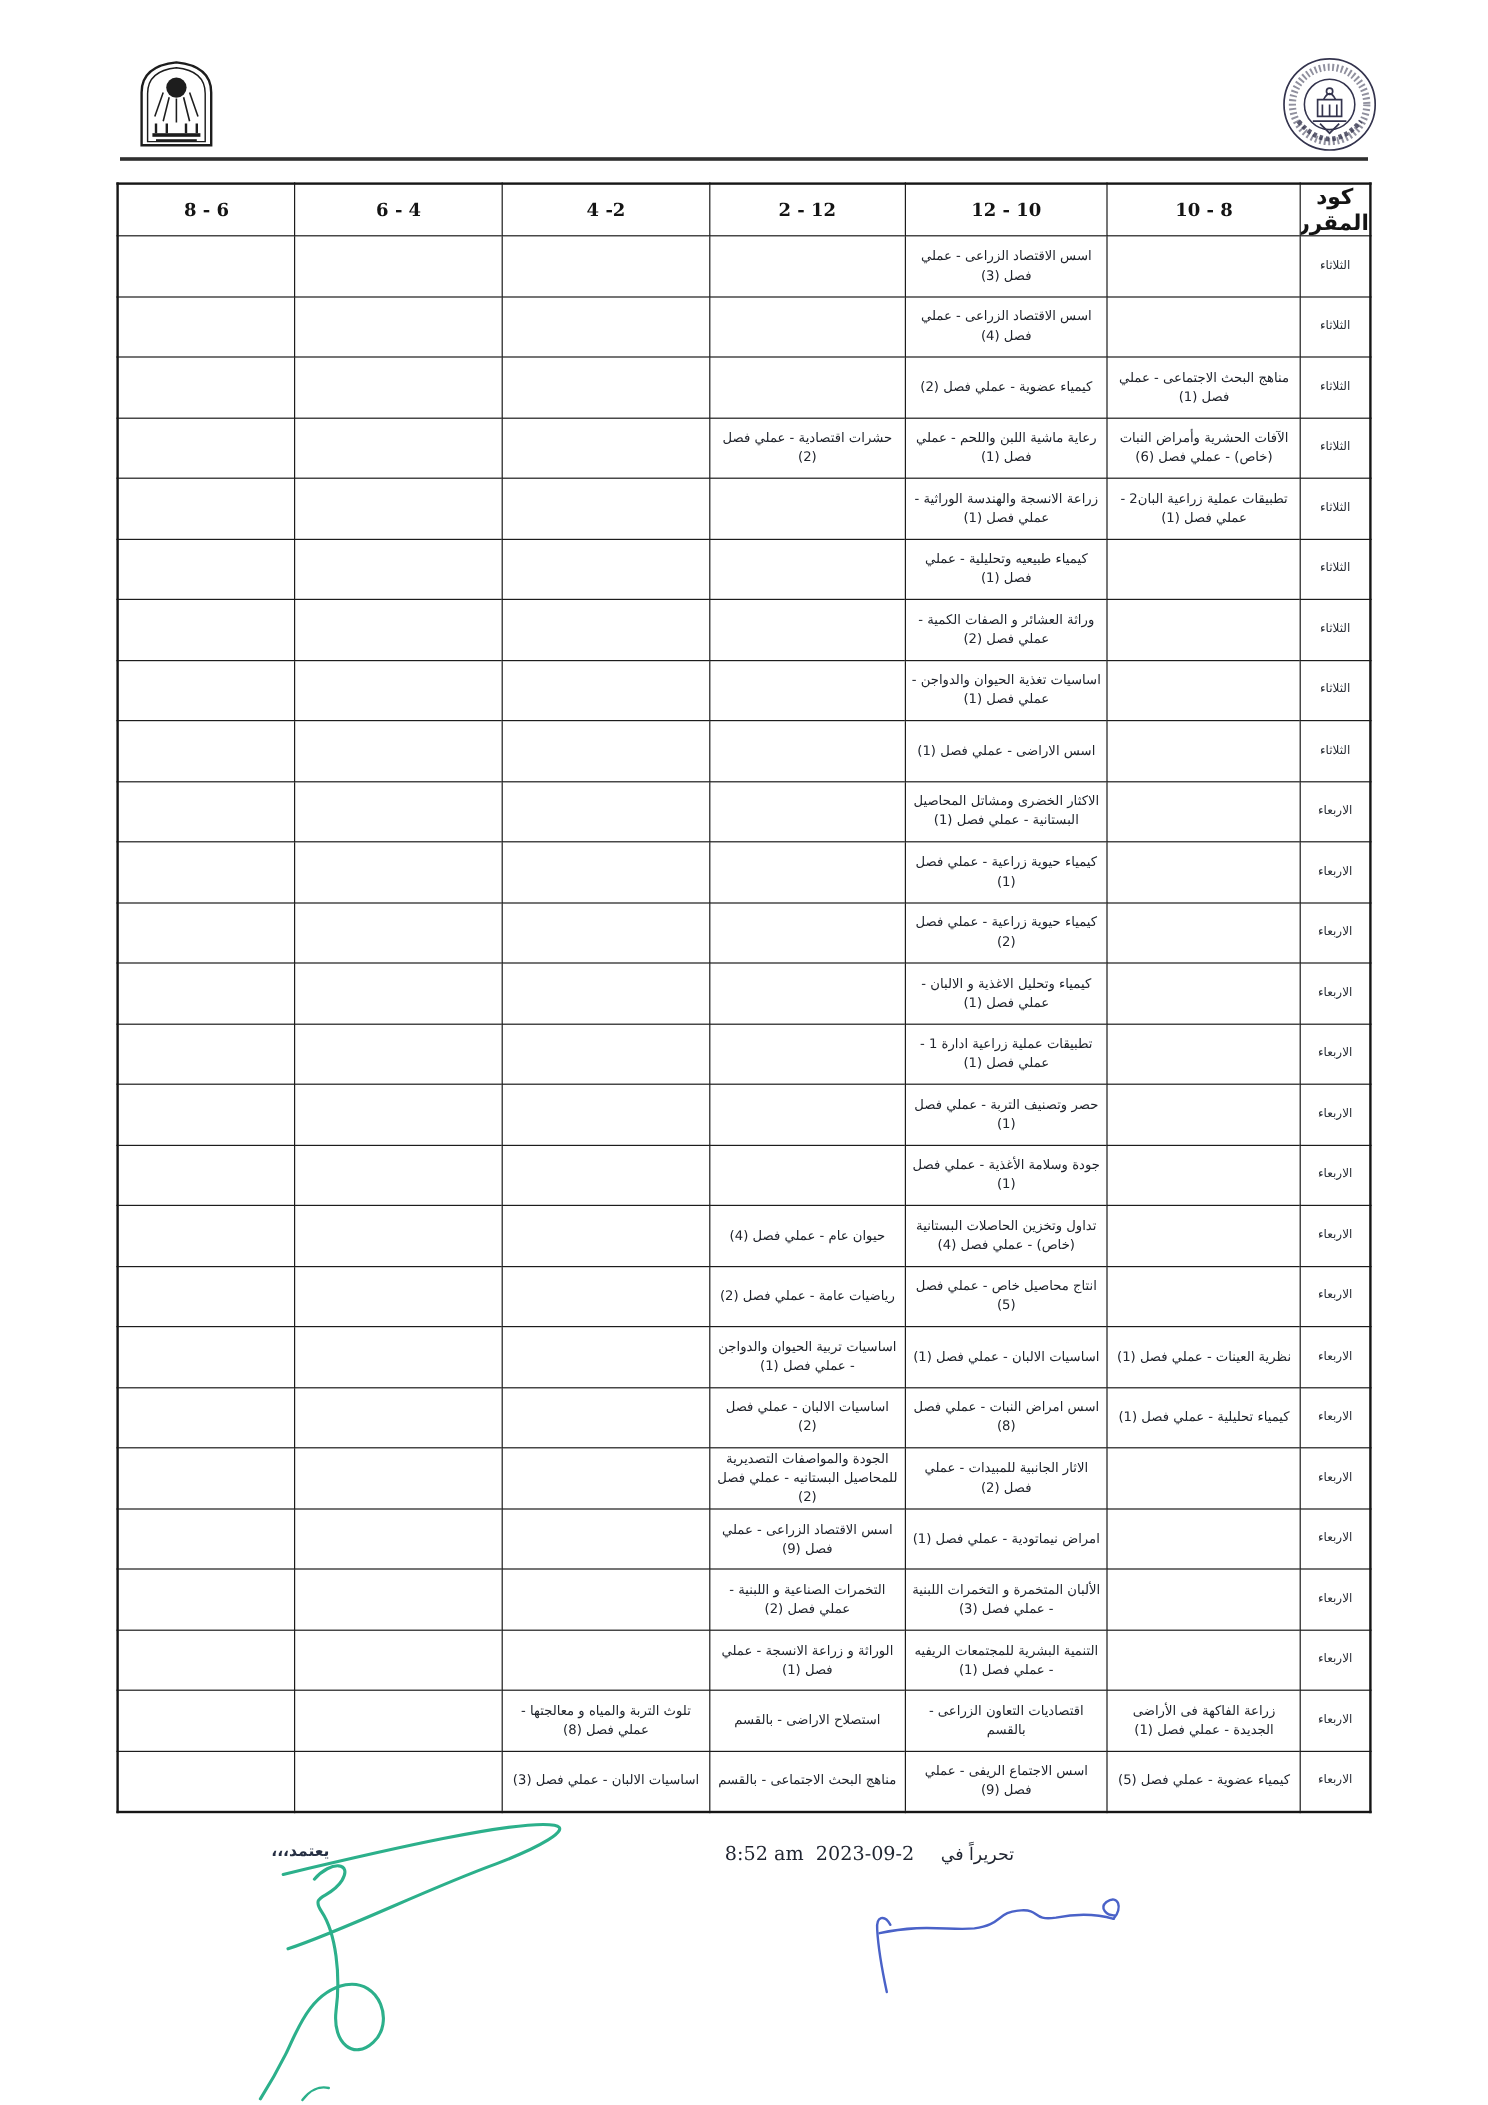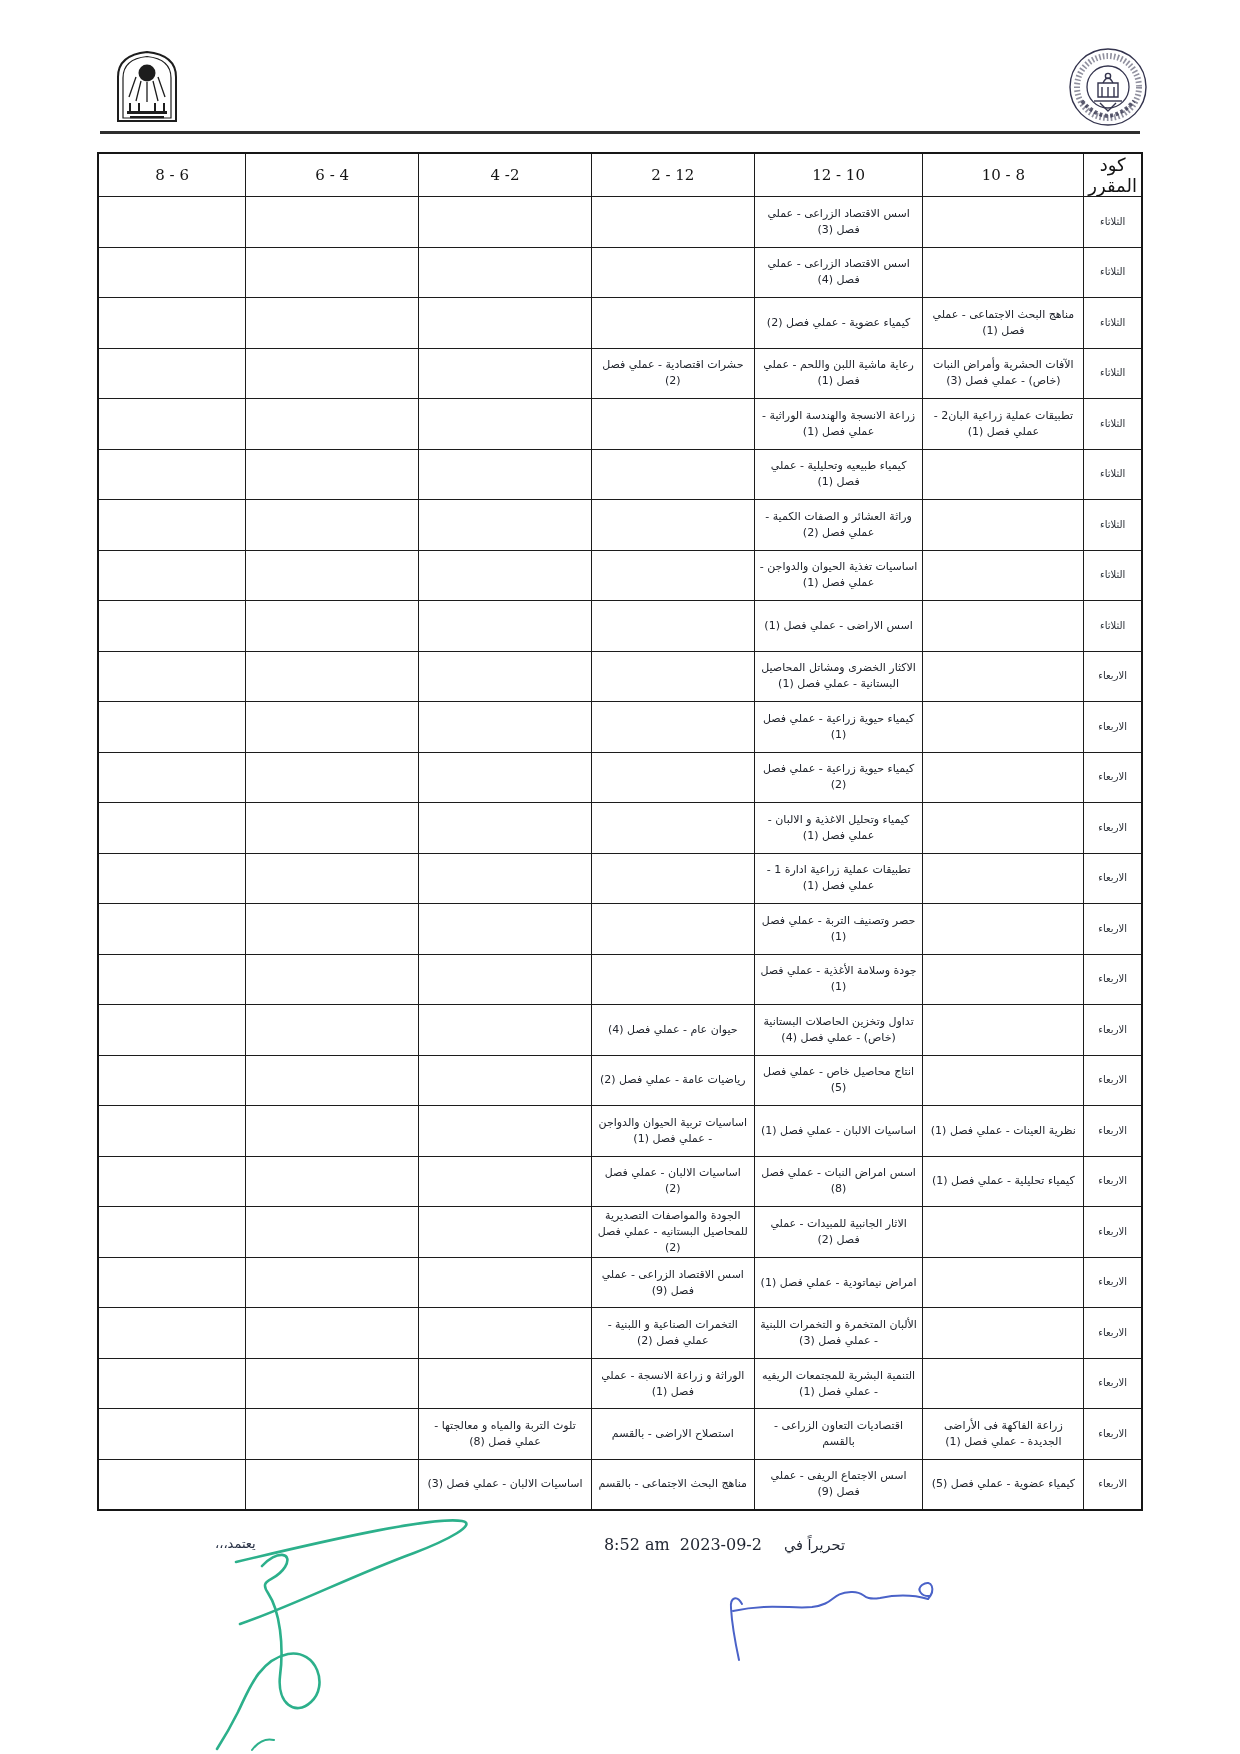--- a/index.html
+++ b/index.html
@@ -23,42 +23,43 @@
     position: absolute; left: 97px; top: 152px; width: 1046px;
     border-collapse: collapse; table-layout: fixed; direction: rtl;
   }
   table.grid th, table.grid td {
     border: 1.5px solid #1c1c1c; vertical-align: middle;
     text-align: center; overflow: hidden;
   }
   table.grid { border: 2px solid #161616; }
   table.grid thead tr { height: 28px; }
   table.grid thead th {
-    font-family: "DejaVu Serif", serif; font-weight: normal; font-size: 15px; color: #141414;
+    font-family: "DejaVu Serif", serif; font-weight: bold; font-size: 15px; color: #141414;
   }
   table.grid thead th.code-h { font-family: "DejaVu Sans", sans-serif; font-size: 18px; }
   table.grid tbody tr { height: 50.5px; }
   table.grid tbody td {
     font-size: 11px; line-height: 1.45; padding: 1px 4px; color: #20242c;
   }
   table.grid tbody td.day { font-size: 10px; color: #2a2e36; }
   table.grid tbody tr.day-break td { border-top: 1.6px solid #2e9f8d; }
 
   
   .issued-line {
     position: absolute; left: 555px; top: 1535px; width: 290px;
     direction: rtl; display: flex; align-items: baseline; gap: 22px;
     font-size: 14.5px; color: #1f2430;
   }
   .issued-line .dt {
     direction: ltr; font-family: "DejaVu Serif", serif; font-size: 16px; white-space: pre; margin-left: 47px;
   }
   .approve {
-    position: absolute; left: 215px; top: 1536px; font-size: 13px; color: #273044;
+    position: absolute; left: 226px; top: 1536px; font-size: 13px; color: #273044;
     direction: rtl;
+    font-weight: bold;
   }
   .sig { position: absolute; pointer-events: none; }
 </style>
 </head>
 <body>
 
 <div class="page">
 
   <svg class="logo-left" width="70" height="78" viewBox="0 0 70 78">
     <g fill="none" stroke="#1d1d1d" stroke-width="2">
@@ -148,21 +149,21 @@
           <td class="day">الثلاثاء</td>
           <td>مناهج البحث الاجتماعى - عملي فصل (1)</td>
           <td>كيمياء عضوية - عملي فصل (2)</td>
           <td></td>
           <td></td>
           <td></td>
           <td></td>
         </tr>
         <tr>
           <td class="day">الثلاثاء</td>
-          <td>الآفات الحشرية وأمراض النبات (خاص) - عملي فصل (3)</td>
+          <td>الآفات الحشرية وأمراض النبات (خاص) - عملي فصل (6)</td>
           <td>رعاية ماشية اللبن واللحم - عملي فصل (1)</td>
           <td>حشرات اقتصادية - عملي فصل (2)</td>
           <td></td>
           <td></td>
           <td></td>
         </tr>
         <tr>
           <td class="day">الثلاثاء</td>
           <td>تطبيقات عملية زراعية البان2 - عملي فصل (1)</td>
           <td>زراعة الانسجة والهندسة الوراثية - عملي فصل (1)</td>

